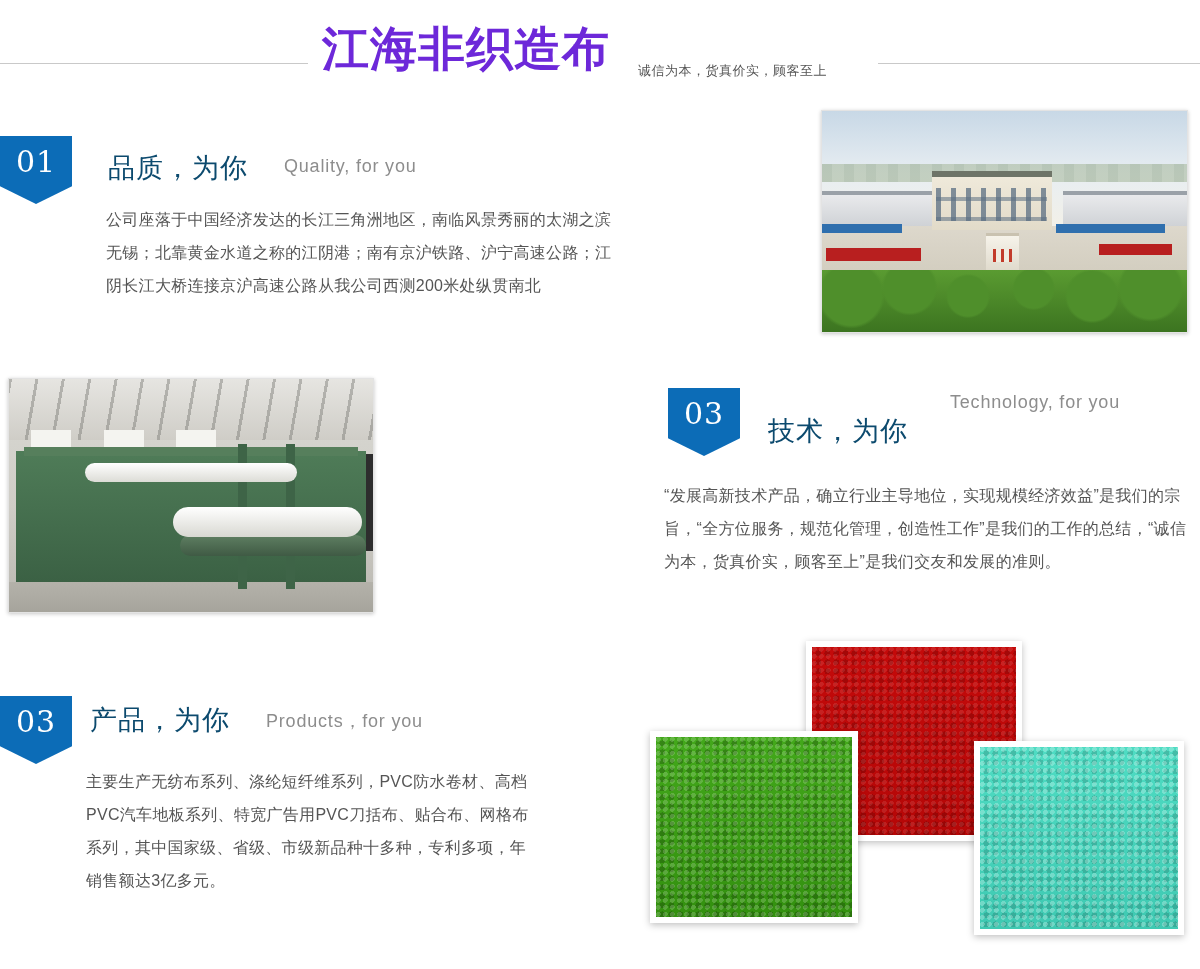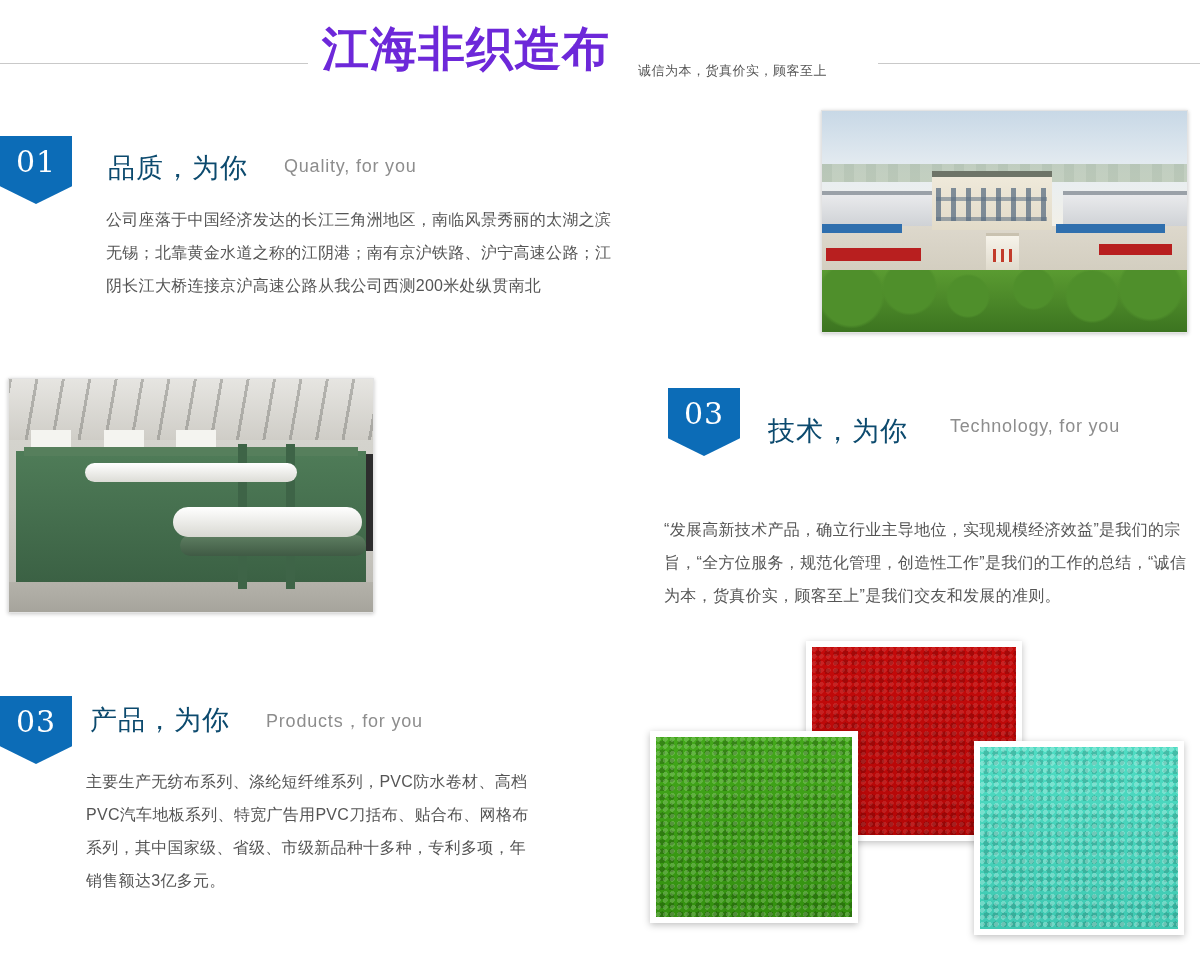--- a/index.html
+++ b/index.html
@@ -232,22 +232,22 @@
     <div class="mach-col" style="left:63%;"></div>
     <div class="mach-col" style="left:76%;"></div>
     <div class="mach-roll roll-w1"></div>
     <div class="mach-roll roll-g"></div>
     <div class="mach-roll roll-w2"></div>
   </div>
 </div>
 
 <div class="badge" style="left:668px; top:388px;">03</div>
 <div class="sec-title" style="left:768px; top:413px;text-align:center;">技术，为你</div>
-<div class="sec-sub" style="left:950px; top:416px;">Technology, for you</div>
-<div class="para" style="left:664px; top:479px; width:523px;margin-top:34px;">“发展高新技术产品，确立行业主导地位，实现规模经济效益”是我们的宗旨，“全方位服务，规范化管理，创造性工作”是我们的工作的总结，“诚信为本，货真价实，顾客至上”是我们交友和发展的准则。</div>
+<div class="sec-sub" style="left:950px; top:392px;">Technology, for you</div>
+<div class="para" style="left:664px; top:479px; width:523px;">“发展高新技术产品，确立行业主导地位，实现规模经济效益”是我们的宗旨，“全方位服务，规范化管理，创造性工作”是我们的工作的总结，“诚信为本，货真价实，顾客至上”是我们交友和发展的准则。</div>
 
 <div class="badge" style="left:0px; top:696px;">03</div>
 <div class="sec-title" style="left:90px; top:702px;">产品，为你</div>
 <div class="sec-sub" style="left:266px; top:709px;">Products，for you</div>
 <div class="para" style="left:86px; top:765px; width:454px;">主要生产无纺布系列、涤纶短纤维系列，PVC防水卷材、高档PVC汽车地板系列、特宽广告用PVC刀括布、贴合布、网格布系列，其中国家级、省级、市级新品种十多种，专利多项，年销售额达3亿多元。</div>
 
 <div class="swatch" style="left:806px; top:641px; width:216px; height:200px;">
   <div class="fill tex-red"></div>
 </div>
 <div class="swatch" style="left:650px; top:731px; width:208px; height:192px;">

